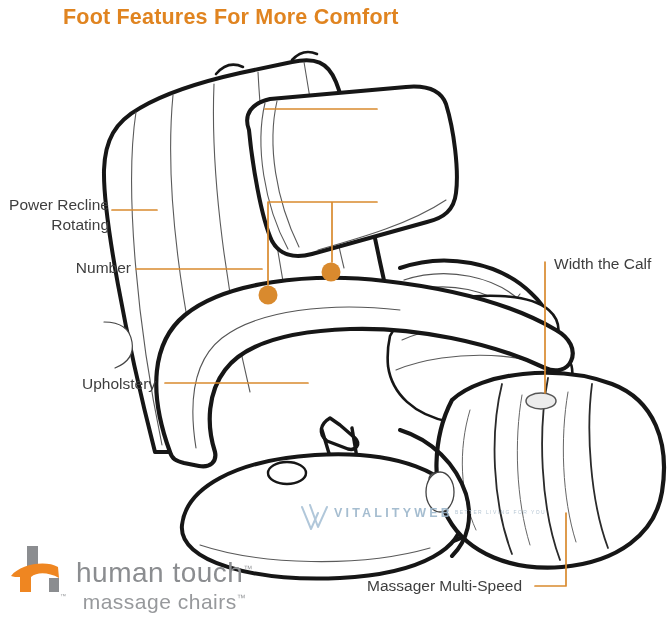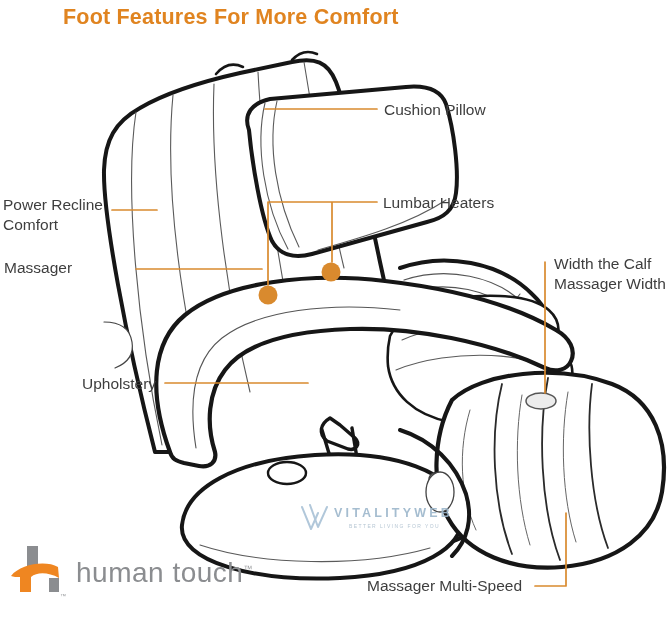--- a/index.html
+++ b/index.html
@@ -13,27 +13,27 @@
   #chair-svg{position:absolute;left:0;top:0;}
   .page-title{
     position:absolute;left:63px;top:5px;
     font-size:21.5px;font-weight:bold;letter-spacing:.2px;
     color:#E08420;white-space:nowrap;
   }
   .callout{
     position:absolute;
     font-size:15.5px;color:#3E3E3E;line-height:20px;white-space:nowrap;
   }
-  .callout.right{text-align:left;}
+  .callout.right{text-align:right;}
   .callout.wide{line-height:22px;}
   .watermark{
     position:absolute;left:300px;top:501px;
     display:flex;align-items:flex-start;gap:4px;opacity:.9;
   }
-  .wm-text{display:flex;flex-direction:column;padding-top:5px;text-align:center;}
+  .wm-text{display:flex;flex-direction:row;padding-top:5px;}
   .wm-brand{font-size:12.5px;letter-spacing:3.2px;color:#9CB6CB;font-weight:bold;}
   .wm-tagline{font-size:5px;letter-spacing:1.4px;color:#ADBFCE;margin-top:3px;margin-left:2px;}
   .brand-logo{
     position:absolute;left:10px;top:545px;
     display:flex;align-items:flex-start;gap:8px;
   }
   .logo-text{display:flex;flex-direction:column;align-items:center;margin-top:10px;}
   .logo-line1{font-size:28px;color:#8B8D90;letter-spacing:.5px;line-height:28px;}
   .logo-line2{font-size:21px;color:#97999C;letter-spacing:.5px;line-height:22px;}
   .logo-line1 sup,.logo-line2 sup{font-size:9px;color:#9A9C9F;}
@@ -139,36 +139,33 @@
         <path d="M 165,383 L 308,383"></path>
         <path d="M 566,513 L 566,586 L 535,586"></path>
       </g>
       <circle cx="268" cy="295" r="9.5" fill="#D98A2E" stroke="none"></circle>
       <circle cx="331" cy="272" r="9.5" fill="#D98A2E" stroke="none"></circle>
     </g>
   </svg>
 
   <div class="page-title">Foot Features For More Comfort</div>
 
-  <div class="callout" style="left:384px;top:100px;">Cushion Pillow</div>
 
   <div class="callout right" style="left:3px;top:195px;width:106px;">
     <span>Power Recline</span><br>
-    <span>Comfort</span>
+    <span>Rotating</span>
   </div>
 
-  <div class="callout" style="left:383px;top:193px;">Lumbar Heaters</div>
 
   <div class="callout right" style="left:4px;top:258px;width:127px;">
-    <span>Massager</span><br>
+    <span>Number</span><br>
   </div>
 
   <div class="callout" style="left:554px;top:254px;">
     <span>Width the Calf</span><br>
-    <span>Massager Width</span>
   </div>
 
   <div class="callout" style="left:82px;top:374px;">Upholstery</div>
 
   <div class="callout wide" style="left:367px;top:575px;">
     <span>Massager Multi-Speed</span><br>
   </div>
 
   <div class="watermark">
     <svg width="30" height="32" viewBox="0 0 30 32">
@@ -185,16 +182,17 @@
 
   <div class="brand-logo">
     <svg width="58" height="62" viewBox="0 0 58 62">
       <rect x="17" y="1" width="11" height="20" fill="#8B8D90"></rect>
       <rect x="39" y="33" width="10" height="14" fill="#8B8D90"></rect>
       <path fill="#EF8621" d="M 1,31 C 10,19 36,15 48,22 L 49,33 C 38,27 27,27 21,32 L 21,47 L 10,47 L 10,32 C 7,32 3,32 1,31 Z"></path>
       <text x="50" y="53" font-size="6" fill="#9A9C9F">™</text>
     </svg>
     <div class="logo-text">
       <span class="logo-line1"><span>human touch</span><sup>™</sup></span>
+      <span class="logo-line2"><span>massage chairs</span><sup>™</sup></span>
     </div>
   </div>
 
 </div>
 
 </body></html>

